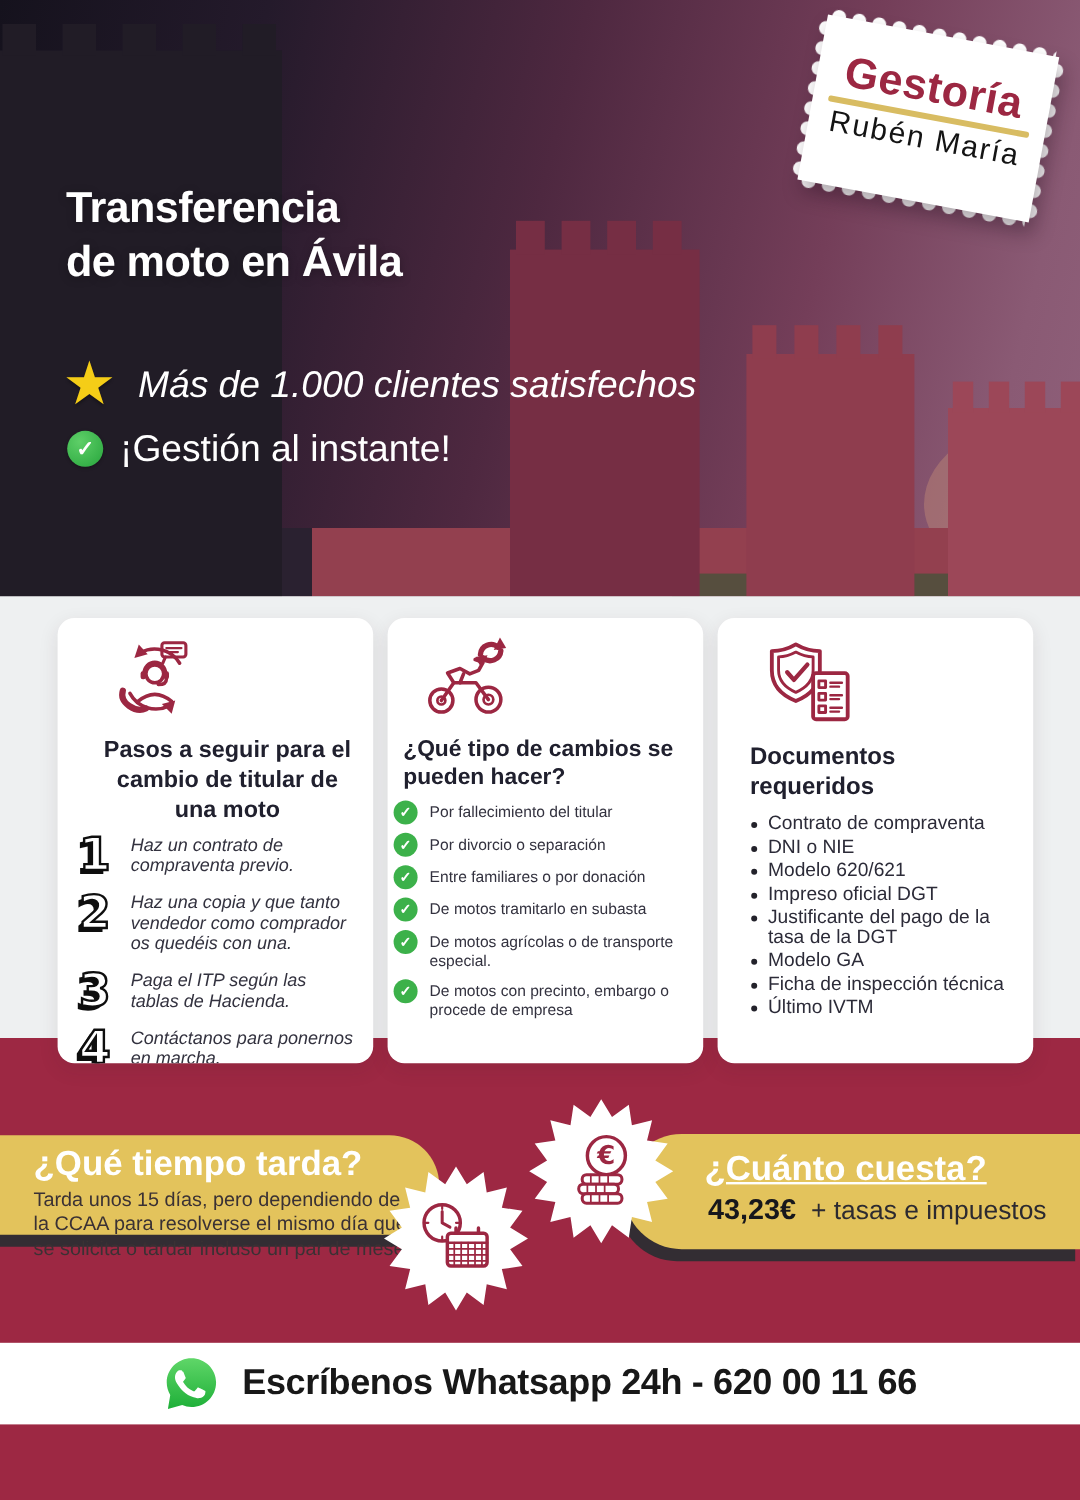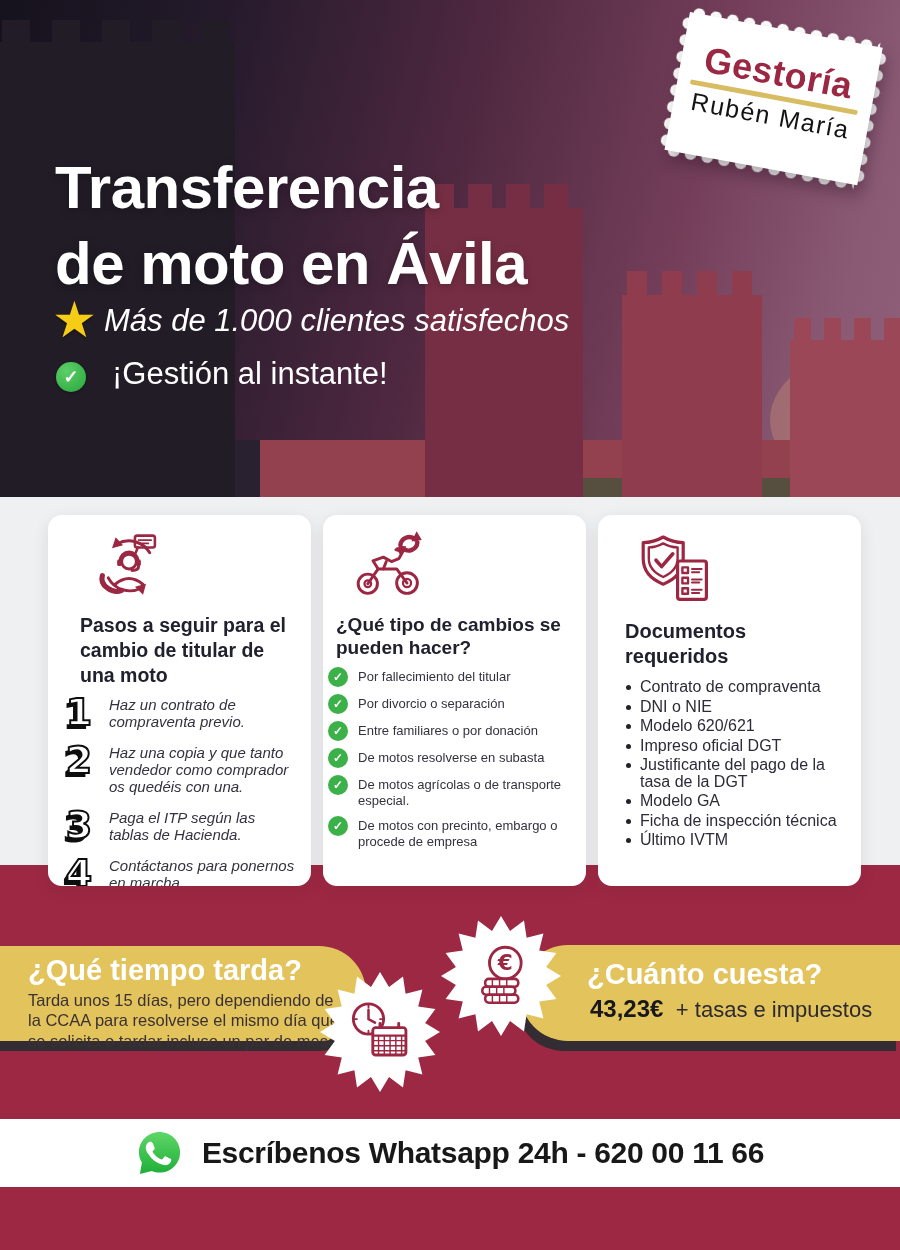--- a/index.html
+++ b/index.html
@@ -40,27 +40,27 @@
     background-image:radial-gradient(circle at 6.5px 8.5px,#fff 5.4px,rgba(255,255,255,0) 6.2px);
     background-size:13px 17px; background-repeat:repeat-y; }
   .stamp-inner { position:absolute; inset:0; text-align:center; padding-top:26px; }
   .brand-top { font-size:36px; font-weight:700; color:#9c2742; letter-spacing:.5px; line-height:1; }
   .brand-rule { width:170px; height:5px; background:#d8bc62; margin:4px auto 3px; border-radius:2px; }
   .brand-bottom { font-size:25px; font-weight:400; color:#141414; letter-spacing:1.5px; line-height:1.1; }
 
   
   .hero-title {
     position:absolute; left:55px; top:150px; z-index:4; margin:0;
-    font-size:60px; line-height:1.26; font-weight:700; color:#ffffff; letter-spacing:-.5px;
+    font-size:36px; line-height:1.26; font-weight:700; color:#ffffff; letter-spacing:-.5px;
     text-shadow:0 2px 8px rgba(0,0,0,.25);
   }
   .hero-title span { display:block; }
   .hero-row { position:absolute; left:52px; display:flex; align-items:center; z-index:4; }
-  .row-rating { top:296px; gap:2px; }
-  .row-instant { top:356px; gap:26px; left:56px;align-items:flex-end; }
+  .row-rating { top:296px; gap:13px; }
+  .row-instant { top:356px; gap:14px; left:56px; }
   .star-icon { width:50px; height:50px; line-height:48px; font-size:50px; color:#f5cd17;
     text-shadow:0 2px 2px rgba(0,0,0,.25); }
   .star-icon::after { content:"★"; }
   .rating-text { font-size:31px; font-style:italic; font-weight:500; color:#ffffff; }
   .check-bubble { width:30px; height:30px; border-radius:50%;
     background:radial-gradient(circle at 35% 30%, #5ecf68, #27a53c);
     display:flex; align-items:center; justify-content:center; color:#fff; font-weight:700; font-size:18px;
     box-shadow:0 1px 3px rgba(0,0,0,.3); }
   .check-bubble::after { content:"✓"; }
   .instant-text { font-size:31px; font-weight:400; color:#ffffff; }
@@ -73,21 +73,21 @@
   }
   #card-steps  { left:48px;  padding-left:12px; }
   #card-types  { left:323px; padding-left:5px; }
   #card-docs   { left:598px; padding-left:27px; }
   .icon-wrap { height:74px; width:96px; }
   #card-steps .icon-wrap { margin-left:21px; }
   #card-types .icon-wrap { margin-left:14px; }
   #card-docs  .icon-wrap { margin-left:3px; height:80px; }
   .icon-wrap svg { width:100%; height:100%; }
   .card h3 { margin:10px 0 6px; font-weight:700; color:#20202e; }
-  #card-steps h3 { margin-left:20px; font-size:19.5px; line-height:1.28; }
+  #card-steps h3 { margin-left:20px; font-size:19.5px; line-height:1.28;text-align:center; }
   #card-types h3 { margin-left:8px;  font-size:19px;  line-height:1.22; margin-bottom:8px; }
   #card-docs  h3 { font-size:20px; line-height:1.25; margin-bottom:10px; }
   .card h3 span { display:block; }
 
   .step { display:flex; gap:11px; margin-bottom:12px; align-items:flex-start; }
   .step-num {
     flex:0 0 38px; width:38px; text-align:center;
     font-family:"DejaVu Sans", sans-serif; font-weight:700; font-size:38px; line-height:.95; color:#ffffff;
     -webkit-text-stroke:2px #0e0e0e; text-shadow:-3.5px 3.5px 0 #0e0e0e;
   }
@@ -100,27 +100,27 @@
   .change-text { font-size:13px; line-height:16px; color:#33323f; padding-top:2px; }
 
   .doc-list { margin:0; padding:0; list-style:none; }
   .doc-list li { position:relative; padding-left:15px; font-size:16px; line-height:16.5px;
     color:#2c2b38; margin-bottom:3px; }
   .doc-list li::before { content:""; position:absolute; left:1px; top:6px; width:5px; height:5px;
     border-radius:50%; background:#23222b; }
 
   
   .banner { position:absolute; background:#e3c35c; z-index:3; }
-  .banner-timing { left:0; top:946px; width:366px; height:95px;
+  .banner-timing { left:0; top:946px; width:366px; height:83px;
     border-radius:0 47px 47px 0; box-shadow:0 10px 0 #332d33; padding:8px 0 0 28px; }
   .timing-title { font-size:29px; font-weight:700; color:#ffffff; line-height:1.15; }
   .timing-body { width:322px; font-size:16.5px; line-height:1.22; color:#3a3134; margin-top:3px; }
   .banner-cost { left:520px; top:945px; width:380px; height:96px;
     border-radius:48px 0 0 48px; box-shadow:-4px 10px 0 #332d33; padding:13px 0 0 57px; }
-  .cost-title { font-size:29px; font-weight:700; color:#ffffff; line-height:1.15; margin-left:10px; }
+  .cost-title { font-size:29px; font-weight:700; color:#ffffff; line-height:1.15; margin-left:10px;text-decoration:underline; }
   .cost-line { margin-top:4px; margin-left:13px; }
   .cost-price { font-size:24px; font-weight:700; color:#17171c; }
   .cost-suffix { font-size:22px; font-weight:400; color:#2c2a30; margin-left:8px; }
 
   
   .badge { position:absolute; z-index:4; }
   .badge-timing { left:318px; top:970px; width:124px; height:124px; }
   .badge-cost   { left:439px; top:914px; width:124px; height:124px; }
   .badge svg.burst { position:absolute; inset:0; width:100%; height:100%; }
   .badge svg.badge-icon { position:absolute; left:50%; top:50%; width:72px; height:72px;
@@ -279,21 +279,21 @@
     <div class="change">
       <span class="mini-check"></span>
       <span class="change-text">Por divorcio o separación</span>
     </div>
     <div class="change">
       <span class="mini-check"></span>
       <span class="change-text">Entre familiares o por donación</span>
     </div>
     <div class="change">
       <span class="mini-check"></span>
-      <span class="change-text">De motos resolverse en subasta</span>
+      <span class="change-text">De motos tramitarlo en subasta</span>
     </div>
     <div class="change">
       <span class="mini-check"></span>
       <span class="change-text">De motos agrícolas o de transporte especial.</span>
     </div>
     <div class="change">
       <span class="mini-check"></span>
       <span class="change-text">De motos con precinto, embargo o procede de empresa</span>
     </div>
 

